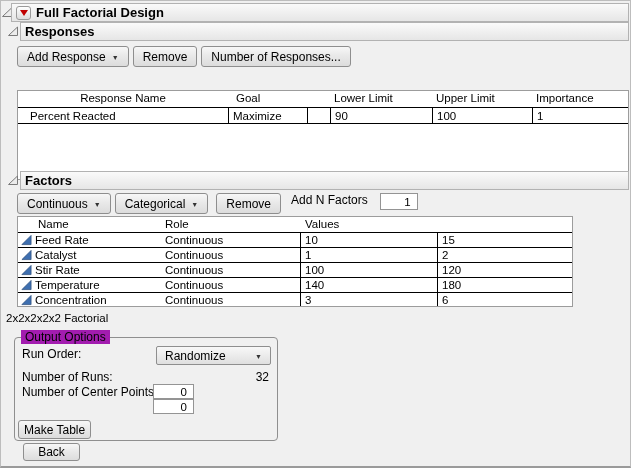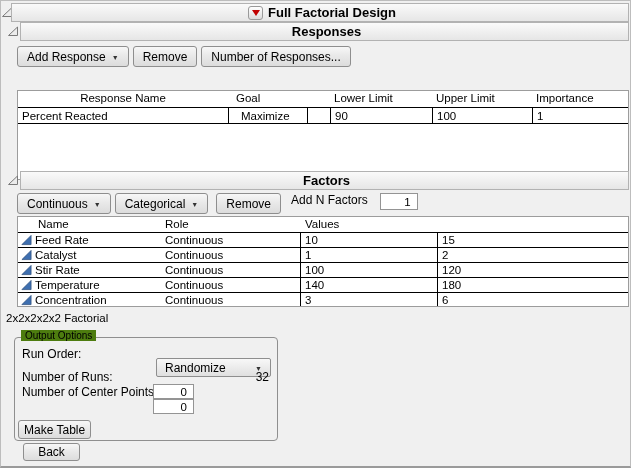--- a/index.html
+++ b/index.html
@@ -5,21 +5,21 @@
   html,body{margin:0;padding:0;background:#d8d8d8;}
   .page{
     position:relative;width:631px;height:468px;box-sizing:border-box;
     background:#f0f0f0;border:1px solid #bdbdbd;border-bottom:2px solid #9a9a9a;
     font-family:"Liberation Sans",sans-serif;font-size:12px;color:#000;
     overflow:hidden;
   }
   
   .band{position:absolute;box-sizing:border-box;height:19px;
     background:linear-gradient(#fafafa,#e6e6e6);
-    border:1px solid #b2b2b2;display:flex;align-items:center;padding-left:4px;justify-content:center;}
+    border:1px solid #b2b2b2;display:flex;align-items:center;padding-left:4px;}
   .band-title{font-weight:bold;font-size:13px;white-space:nowrap;}
   .disc{position:absolute;width:11px;height:11px;}
   
   .redbtn{box-sizing:border-box;width:15px;height:14px;margin-right:5px;
     border:1px solid #9a9a9a;border-radius:3px;
     background:linear-gradient(#ffffff,#dcdcdc);
     display:inline-flex;align-items:center;justify-content:center;}
   .redtri{width:0;height:0;border-left:4px solid transparent;border-right:4px solid transparent;border-top:6px solid #c00000;}
   
   .btnrow{position:absolute;display:flex;}
@@ -31,37 +31,37 @@
   .dd-arrow{font-size:7px;line-height:1;position:relative;top:1px;color:#333;}
   
   .tbl{position:absolute;box-sizing:border-box;background:#fff;border:1px solid #9c9c9c;overflow:hidden;}
   .thead{position:relative;height:16px;background:#fff;border-bottom:1px solid #000;}
   .thead span{position:absolute;top:1px;font-size:11.5px;white-space:nowrap;}
   .trow{display:flex;box-sizing:border-box;border-bottom:1px solid #000;align-items:center;font-size:11.5px;}
   .rrow{height:16px;}
   .frow{height:15px;}
   .cell{box-sizing:border-box;height:100%;display:flex;align-items:center;overflow:hidden;white-space:nowrap;}
   
-  .c-name{width:210px;padding-left:4px;text-align:right;}
-  .c-goal{width:80px;border-left:1px solid #000;border-right:1px solid #000;padding-left:12px;}
+  .c-name{width:210px;padding-left:12px;text-align:right;}
+  .c-goal{width:80px;border-left:1px solid #000;border-right:1px solid #000;padding-left:4px;}
   .c-gap{width:22px;}
   .c-ll{width:102px;border-left:1px solid #000;padding-left:4px;}
   .c-ul{width:100px;border-left:1px solid #000;padding-left:4px;}
   .c-imp{flex:1;border-left:1px solid #000;padding-left:4px;}
   
   .f-name{width:147px;padding-left:3px;gap:3px;}
   .f-role{width:135px;}
   .f-v1{width:137px;border-left:1px solid #000;padding-left:4px;}
   .f-v2{flex:1;border-left:1px solid #000;padding-left:4px;}
   
   .numbox{box-sizing:border-box;border:1px solid #949494;background:#fff;
     font-family:"Liberation Sans",sans-serif;font-size:11.5px;text-align:right;padding:0 6px 0 2px;}
   
   .group{position:absolute;box-sizing:border-box;border:1px solid #8f8f8f;border-radius:4px;}
-  .legend{position:absolute;top:-8px;left:6px;background:#4d7c0f;padding:0 4px;font-size:10px;}
+  .legend{position:absolute;top:-8px;left:6px;background:#a21caf;padding:0 4px;font-size:12px;}
   .lbl{position:absolute;white-space:nowrap;}
   .combo{position:absolute;box-sizing:border-box;height:19px;
     background:linear-gradient(#f8f8f8,#dfdfdf);border:1px solid #8e8e8e;border-radius:2px;
     display:flex;align-items:center;padding:0 8px;justify-content:space-between;font-size:12px;}
 </style>
 </head>
 <body>
 
 <div class="page">
 
@@ -129,21 +129,21 @@
       <span>Categorical</span>
       <span class="dd-arrow">▼</span>
     </button>
     <button class="btn" style="margin-left:4px;">
       <span>Remove</span>
     </button>
     <span style="margin-left:6px;">Add N Factors</span>
     <input class="numbox" style="width: 38px; height: 17px; margin-left: 8px;" value="1">
   </div>
 
-  <div class="tbl" style="left:16px;top:215px;width:612px;height:91px;">
+  <div class="tbl" style="left:16px;top:215px;width:556px;height:91px;">
     <div class="thead" style="height:15px;">
       <span style="left:20px;">Name</span>
       <span style="left:147px;">Role</span>
       <span style="left:287px;">Values</span>
     </div>
 
     <div class="trow frow">
       <div class="cell f-name">
         <svg width="11" height="12" viewBox="0 0 12 12">
             <polygon points="11,1 11,11 1,11" fill="#3E6FB0" stroke="#2a4d7c" stroke-width="0.8"></polygon>
@@ -204,21 +204,21 @@
     </div>
   </div>
 
   <div class="lbl" style="left:5px;top:311px;font-size:11.5px;">2x2x2x2x2 Factorial</div>
 
   <div class="group" style="left:13px;top:336px;width:264px;height:104px;">
     <span class="legend">Output Options</span>
   </div>
 
   <div class="lbl" style="left:21px;top:346px;">Run Order:</div>
-  <div class="combo" style="left:155px;top:345px;width:115px;margin-top:12px;">
+  <div class="combo" style="left:155px;top:345px;width:115px;">
     <span>Randomize</span>
     <span class="dd-arrow">▼</span>
   </div>
 
   <div class="lbl" style="left:21px;top:369px;">Number of Runs:</div>
   <div class="lbl" style="left:230px;top:369px;width:38px;text-align:right;">32</div>
 
   <div class="lbl" style="left:21px;top:384px;">Number of Center Points:</div>
   <input class="numbox" style="position: absolute; left: 152px; top: 383px; width: 41px; height: 15px;" value="0">
 

